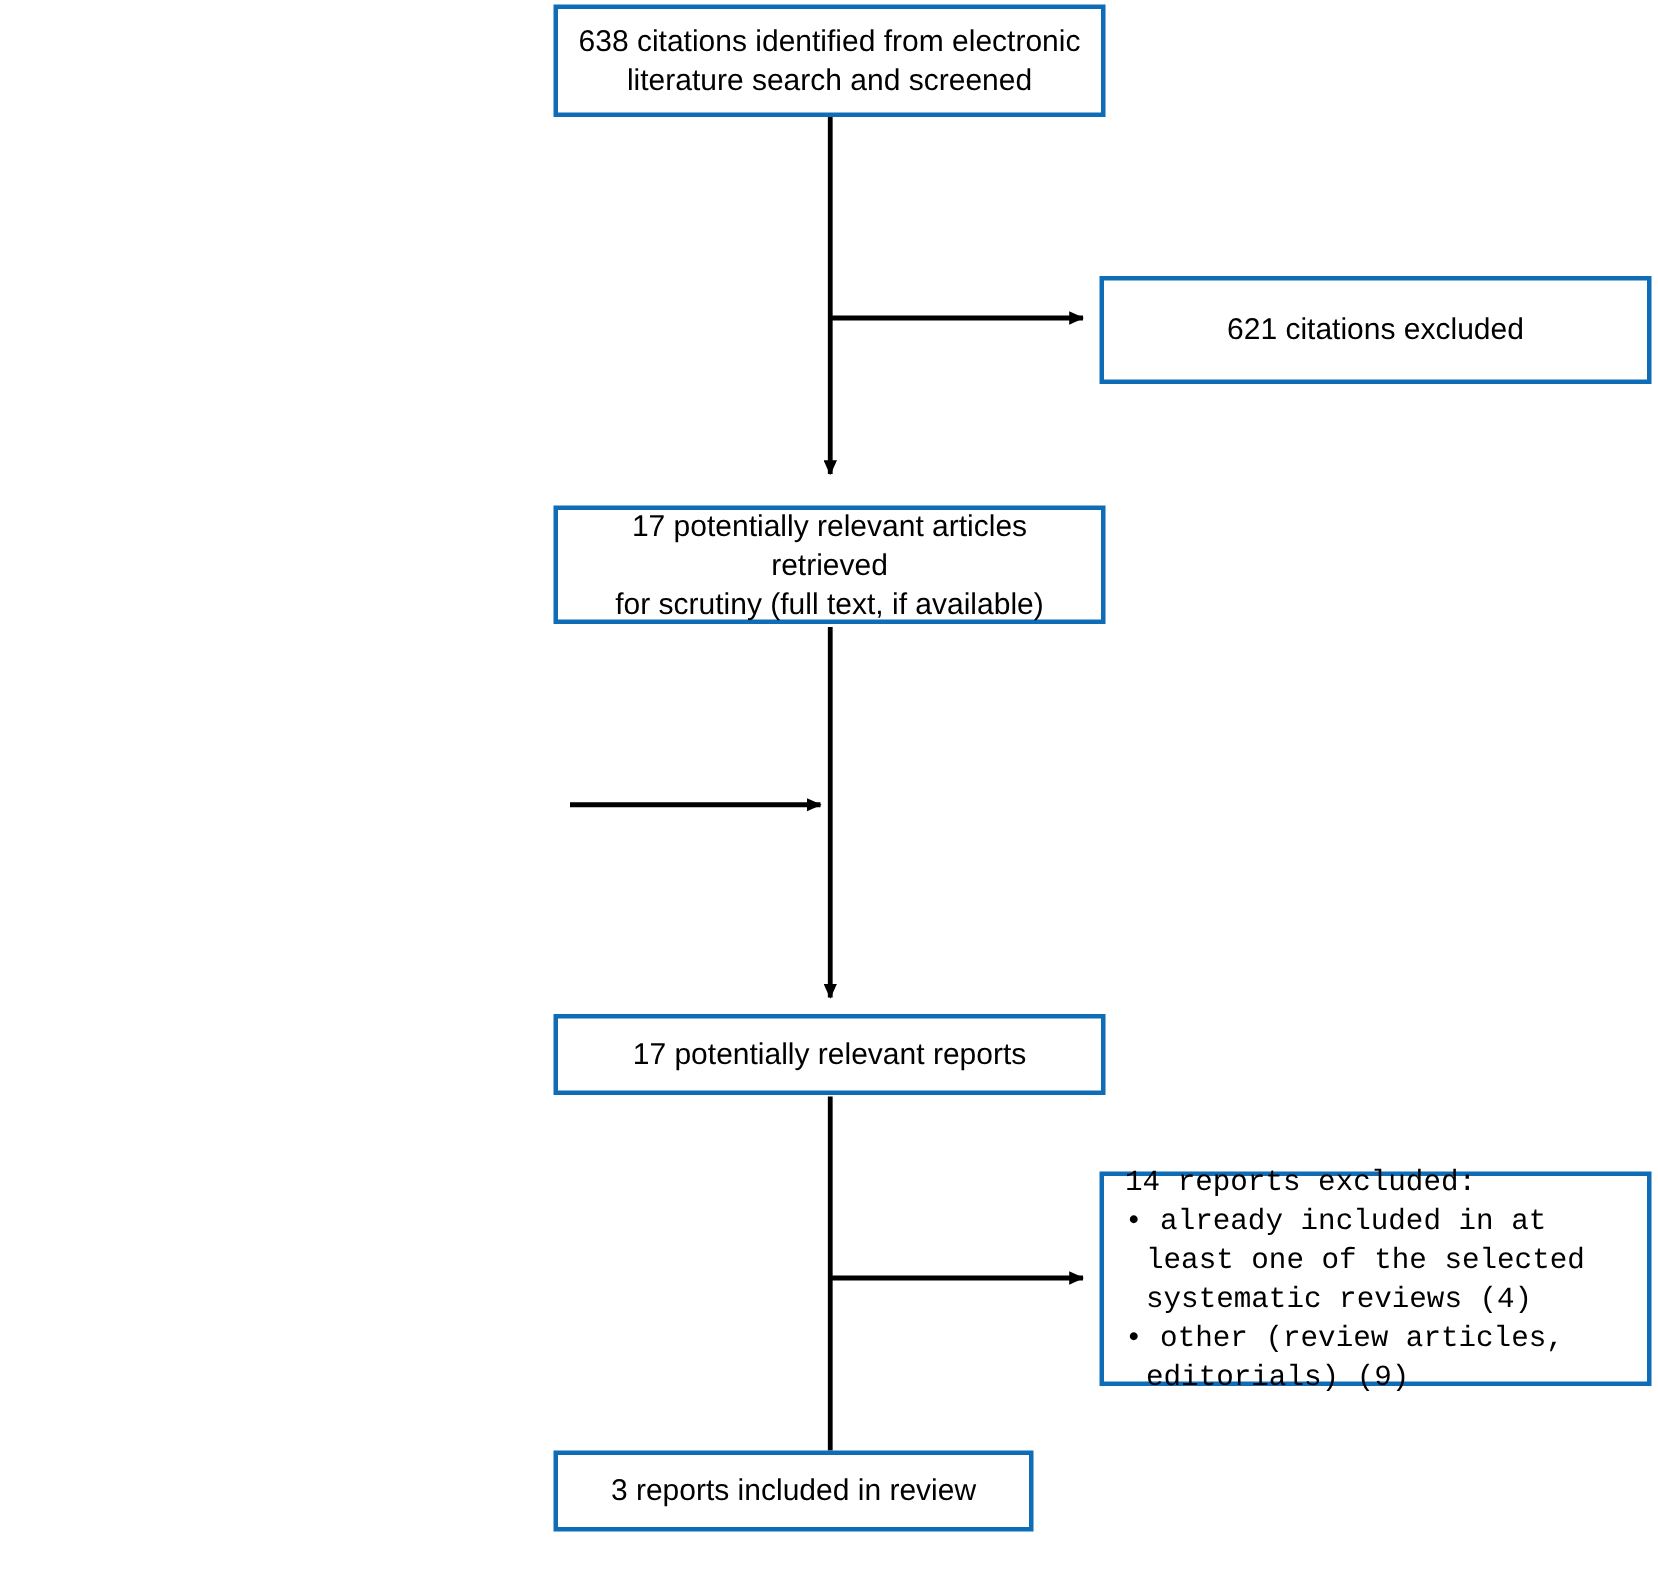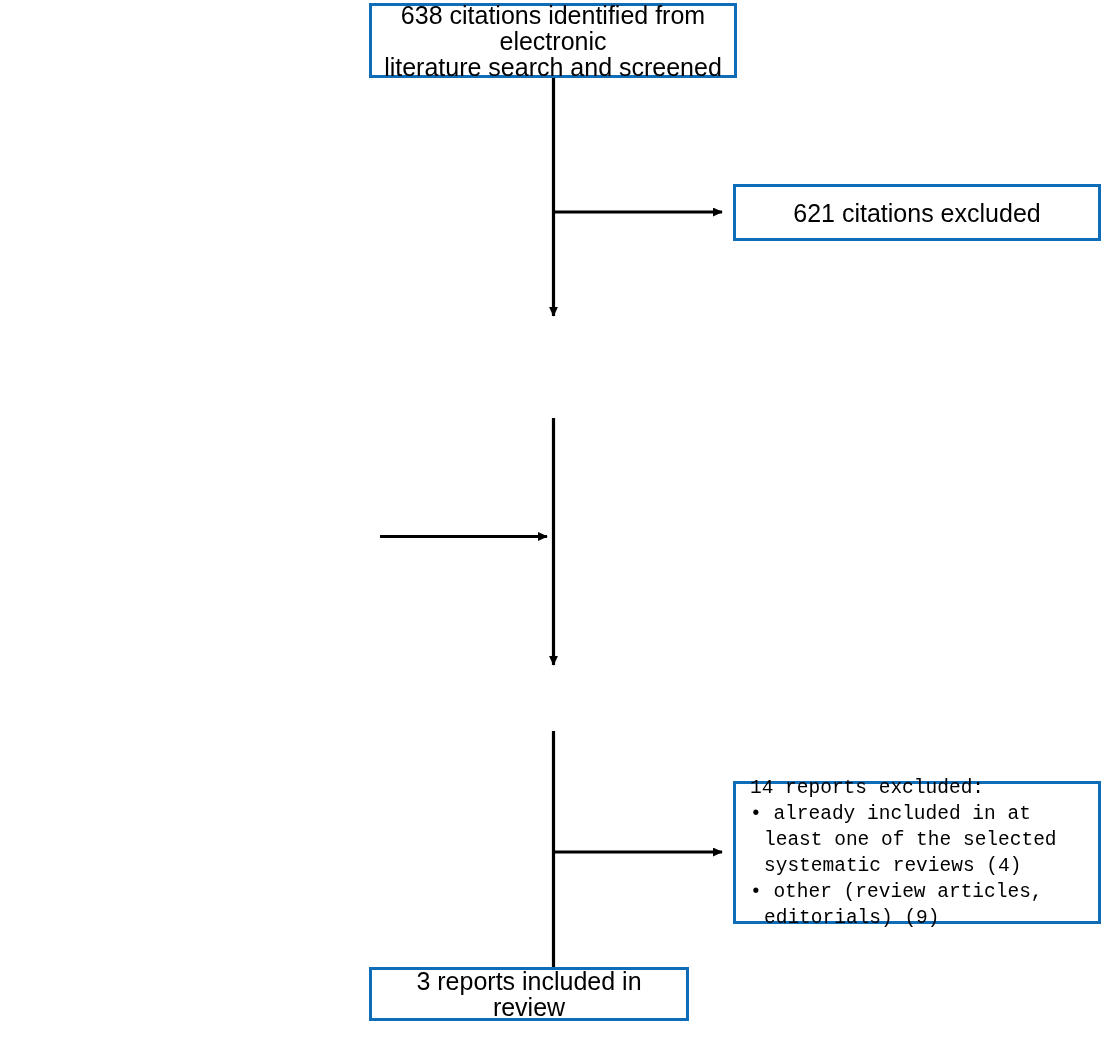--- a/index.html
+++ b/index.html
@@ -30,21 +30,21 @@
     position: absolute;
     box-sizing: border-box;
     border: 3px solid #0f6cb6;
     background: #ffffff;
     display: flex;
     align-items: center;
     justify-content: center;
     padding: 4px 10px;
   }
   .node-text {
-    font-size: 25px;
+    font-size: 20px;
     line-height: 26px;
     text-align: center;
     white-space: pre-line;
     color: #000000;
   }
   .node.left-align {
     justify-content: flex-start;
     padding: 10px 10px 10px 14px;
   }
   .excl-title {
@@ -101,26 +101,33 @@
     <g>
       <line x1="553.5" y1="852" x2="722" y2="852" stroke="#000000" stroke-width="3.2" marker-end="url(#ah)"></line>
     </g>
   </svg>
 
   <div class="node" style="left:369px; top:3px; width:368px; height:75px;">
     <div class="node-text">638 citations identified from electronic
 literature search and screened</div>
   </div>
 
-  <div class="node" style="left:733px; top:184px; width:368px; height:57px;">
+  <div class="node" style="left:733px; top:184px; width:368px; height:72px;">
     <div class="node-text">621 citations excluded</div>
   </div>
 
+  <div class="node" style="left:369px; top:337px; width:368px; height:79px;">
+    <div class="node-text">17 potentially relevant articles retrieved
+for scrutiny (full text, if available)</div>
+  </div>
 
 
+  <div class="node" style="left:369px; top:676px; width:368px; height:54px;">
+    <div class="node-text">17 potentially relevant reports</div>
+  </div>
 
   <div class="node left-align" style="left:733px; top:781px; width:368px; height:143px;font-family:Liberation Mono, monospace;">
     <div>
       <div class="excl-title">14 reports excluded:</div>
       <ul class="excl-list">
         <li>already included in at least one of the selected systematic reviews (4)</li>
         <li>other (review articles, editorials) (9)</li>
       </ul>
     </div>
   </div>

